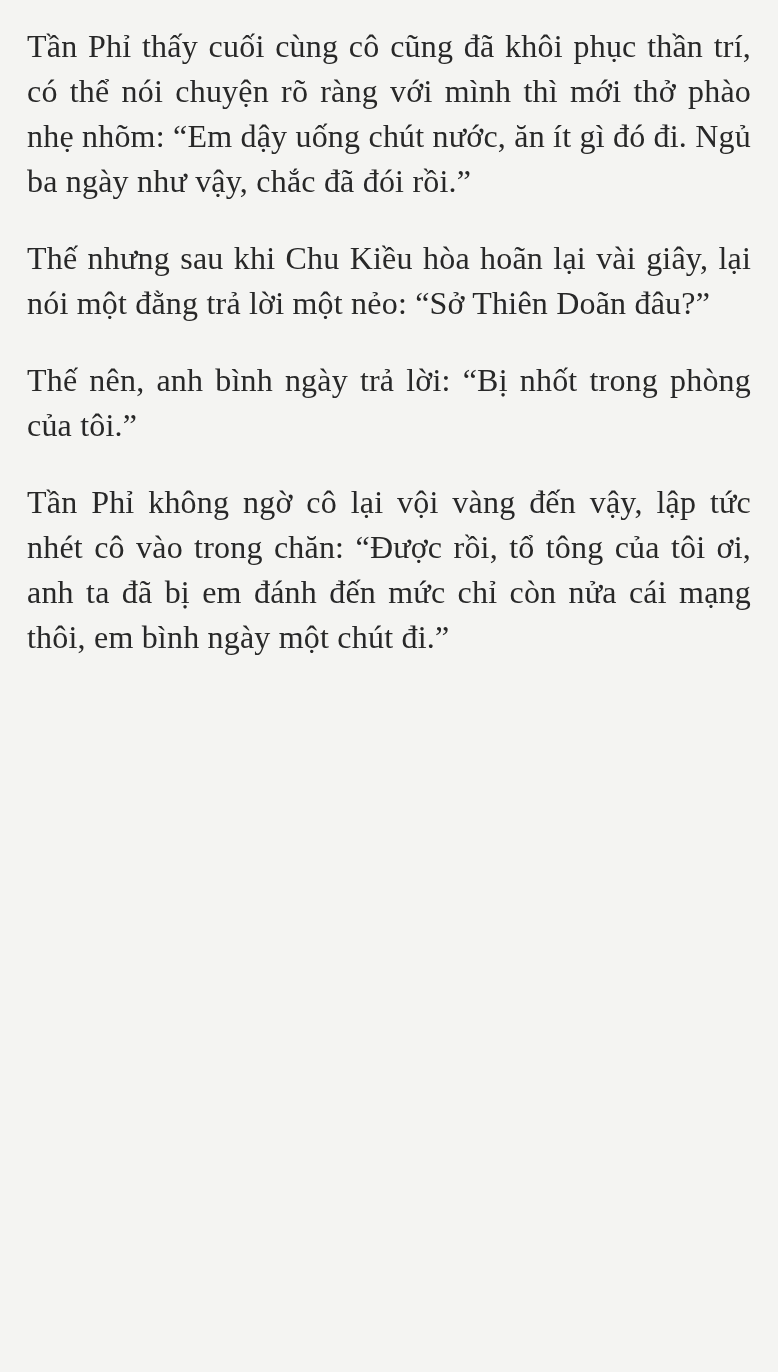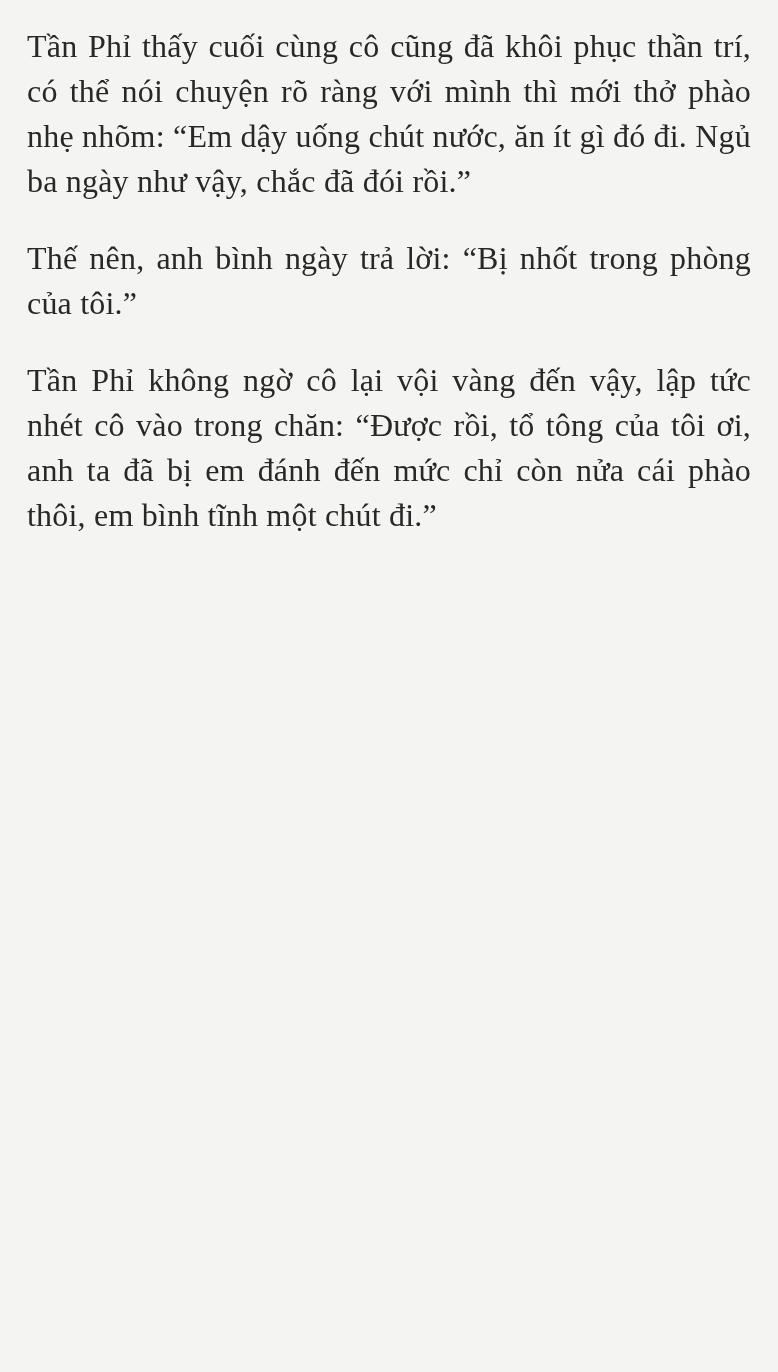--- a/index.html
+++ b/index.html
@@ -30,16 +30,17 @@
     margin: 0 0 32px 0;
     text-rendering: optimizeLegibility;
   }
 </style>
 </head>
 <body>
 
 <main class="reading-page">
   <article class="chapter-text">
       <p>Tần Phỉ thấy cuối cùng cô cũng đã khôi phục thần trí, có thể nói chuyện rõ ràng với mình thì mới thở phào nhẹ nhõm: “Em dậy uống chút nước, ăn ít gì đó đi. Ngủ ba ngày như vậy, chắc đã đói rồi.”</p>
+      <p>Thế nhưng sau khi Chu Kiều hòa hoãn lại vài giây, lại nói một đằng trả lời một nẻo: “Sở Thiên Doãn đâu?”</p>
       <p>Thế nên, anh bình ngày trả lời: “Bị nhốt trong phòng của tôi.”</p>
-      <p>Tần Phỉ không ngờ cô lại vội vàng đến vậy, lập tức nhét cô vào trong chăn: “Được rồi, tổ tông của tôi ơi, anh ta đã bị em đánh đến mức chỉ còn nửa cái phào thôi, em bình tĩnh một chút đi.”</p>
+      <p>Tần Phỉ không ngờ cô lại vội vàng đến vậy, lập tức nhét cô vào trong chăn: “Được rồi, tổ tông của tôi ơi, anh ta đã bị em đánh đến mức chỉ còn nửa cái mạng thôi, em bình ngày một chút đi.”</p>
     </article>
 </main>
 
 </body></html>

